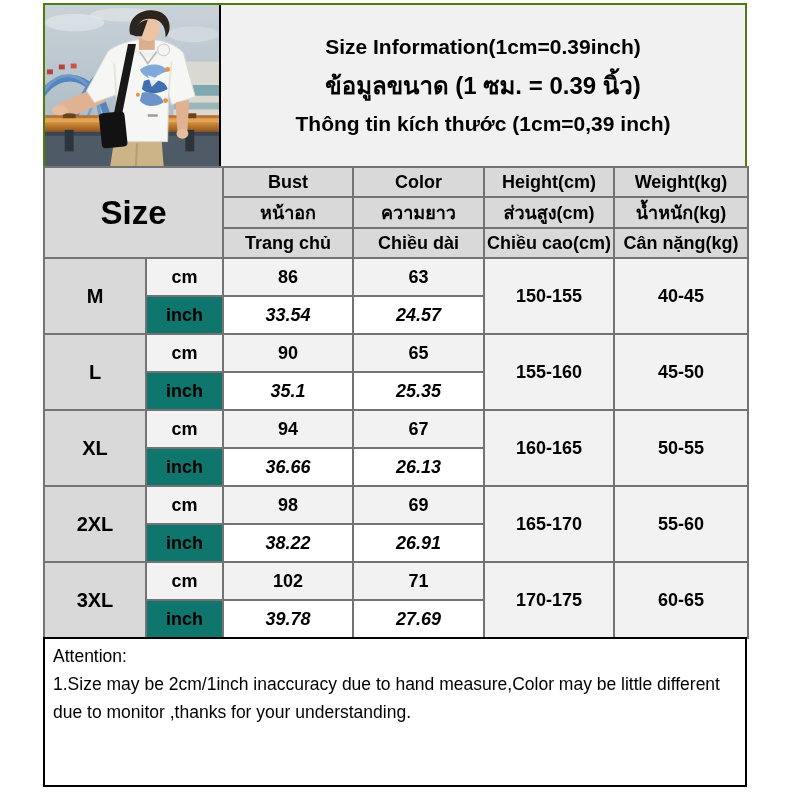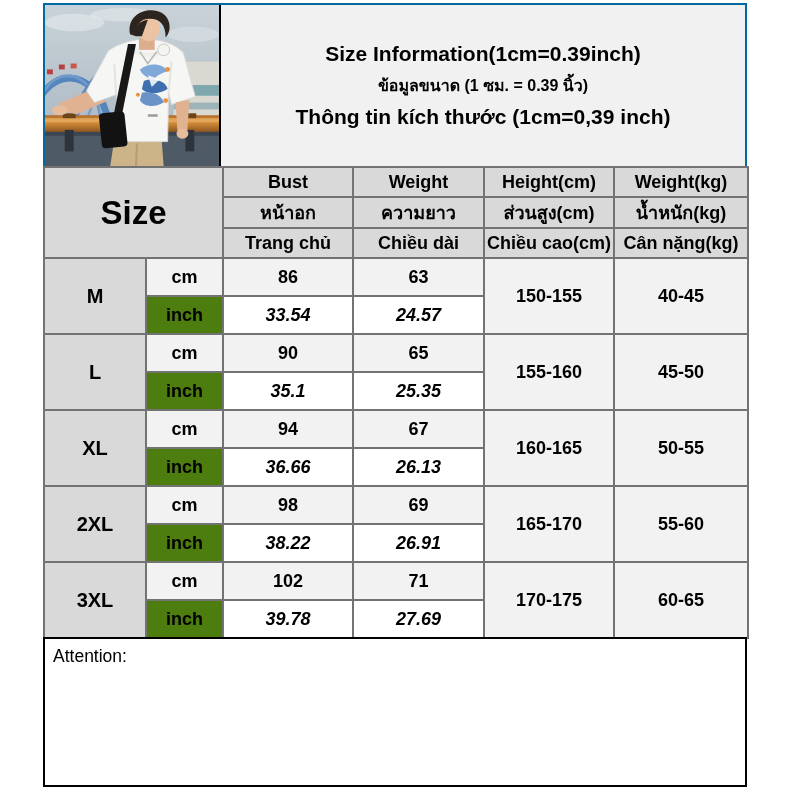--- a/index.html
+++ b/index.html
@@ -2,39 +2,39 @@
 <html><head>
 <meta charset="utf-8">
 <style>
   * { margin:0; padding:0; box-sizing:border-box; }
   body { background:#ffffff; width:800px; height:800px; overflow:hidden;
          font-family:"Liberation Sans","DejaVu Sans",sans-serif; color:#000; }
   .sheet { position:relative; width:800px; height:800px; background:#fff; }
   .content { position:absolute; left:43px; top:3px; width:704px; }
 
   
-  .header-row { display:flex; height:165px; border:2px solid #0369a1; background:#f1f1f1; }
+  .header-row { display:flex; height:165px; border:2px solid #4d7c0f; background:#f1f1f1; }
   .photo-cell { width:176px; flex:0 0 176px; border-right:2px solid #000; overflow:hidden; }
   .photo-cell svg { display:block; width:100%; height:100%; }
   .title-cell { flex:1; display:flex; flex-direction:column; justify-content:center;
                 align-items:center; gap:7px; background:#f1f1f1; padding:0 6px; }
   .t-en, .t-vi { font-size:21px; font-weight:700; white-space:nowrap; }
-  .t-th { font-size:16px; font-weight:700; white-space:nowrap; }
+  .t-th { font-size:24px; font-weight:700; white-space:nowrap; }
 
   
   table.size-table { width:704px; margin-top:-2px; border-collapse:collapse; table-layout:fixed; }
   table.size-table td { border:2px solid #737373; text-align:center; vertical-align:middle;
                         font-weight:700; overflow:hidden; }
   tr.h-row { height:30px; }
   tr.d-row { height:38px; }
   td.corner { background:#d9d9d9; font-size:33px; }
   td.hdr  { background:#d9d9d9; font-size:18px; }
   td.size-label { background:#d9d9d9; font-size:20px; }
   td.unit-cm  { background:#f2f2f2; font-size:18px; }
-  td.unit-inch{ background:#4d7c0f; font-size:18px; }
+  td.unit-inch{ background:#0f766e; font-size:18px; }
   td.val-cm   { background:#f2f2f2; font-size:18px; }
   td.val-inch { background:#ffffff; font-size:18px;font-style:italic; }
   td.range    { background:#f2f2f2; font-size:18px;margin-top:12px; }
 
   
   .attention { margin-top:-2px; border:2px solid #000; height:150px; background:#fff;
                padding:3px 6px 0 8px; font-size:17.5px; line-height:28px; }
   .attention div { font-weight:400; }
 </style>
 </head>
@@ -153,21 +153,21 @@
           <col style="width:77px">
           <col style="width:130px">
         <col style="width:131px">
           <col style="width:130px">
           <col style="width:134px">
       </colgroup>
       <tbody>
         <tr class="h-row">
           <td class="corner" colspan="2" rowspan="3">Size</td>
           <td class="hdr">Bust</td>
-          <td class="hdr">Weight</td>
+          <td class="hdr">Color</td>
           <td class="hdr">Height(cm)</td>
           <td class="hdr">Weight(kg)</td>
         </tr>
         <tr class="h-row">
           <td class="hdr">หน้าอก</td>
           <td class="hdr">ความยาว</td>
           <td class="hdr">ส่วนสูง(cm)</td>
           <td class="hdr">น้ำหนัก(kg)</td>
         </tr>
         <tr class="h-row">
@@ -244,16 +244,17 @@
         <tr class="d-row">
           <td class="unit-inch">inch</td>
           <td class="val-inch">39.78</td>
           <td class="val-inch">27.69</td>
         </tr>
       </tbody>
     </table>
 
     <div class="attention">
       <div>Attention:</div>
+      <div>1.Size may be 2cm/1inch inaccuracy due to hand measure,Color may be little different due to monitor ,thanks for your understanding.</div>
     </div>
 
   </div>
 </div>
 
 </body></html>

